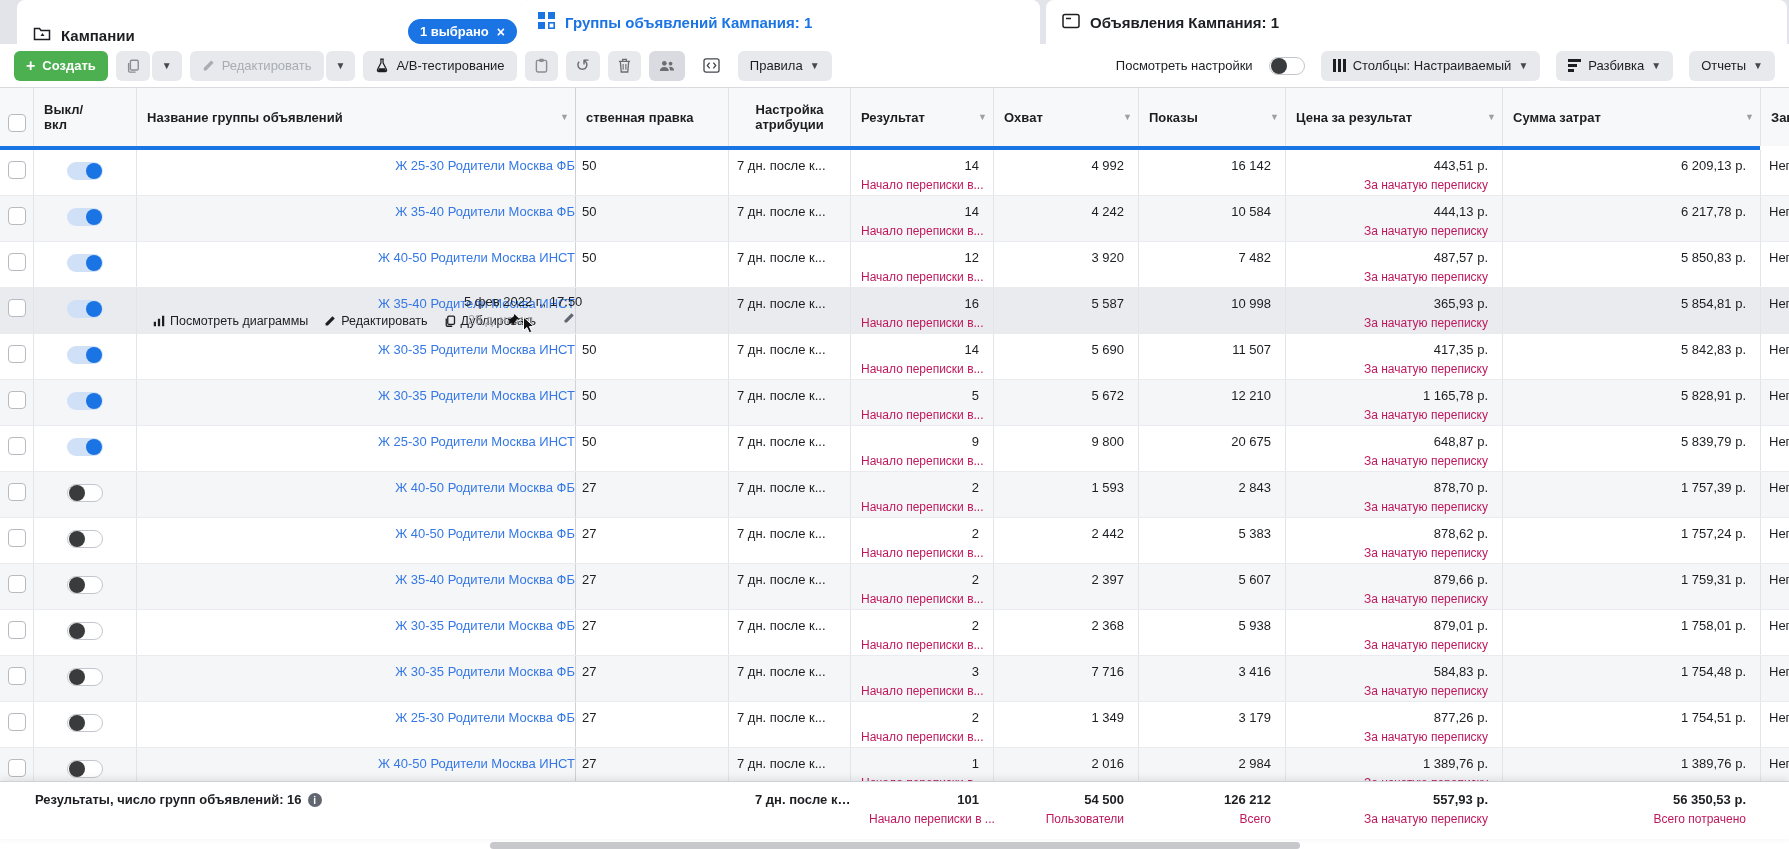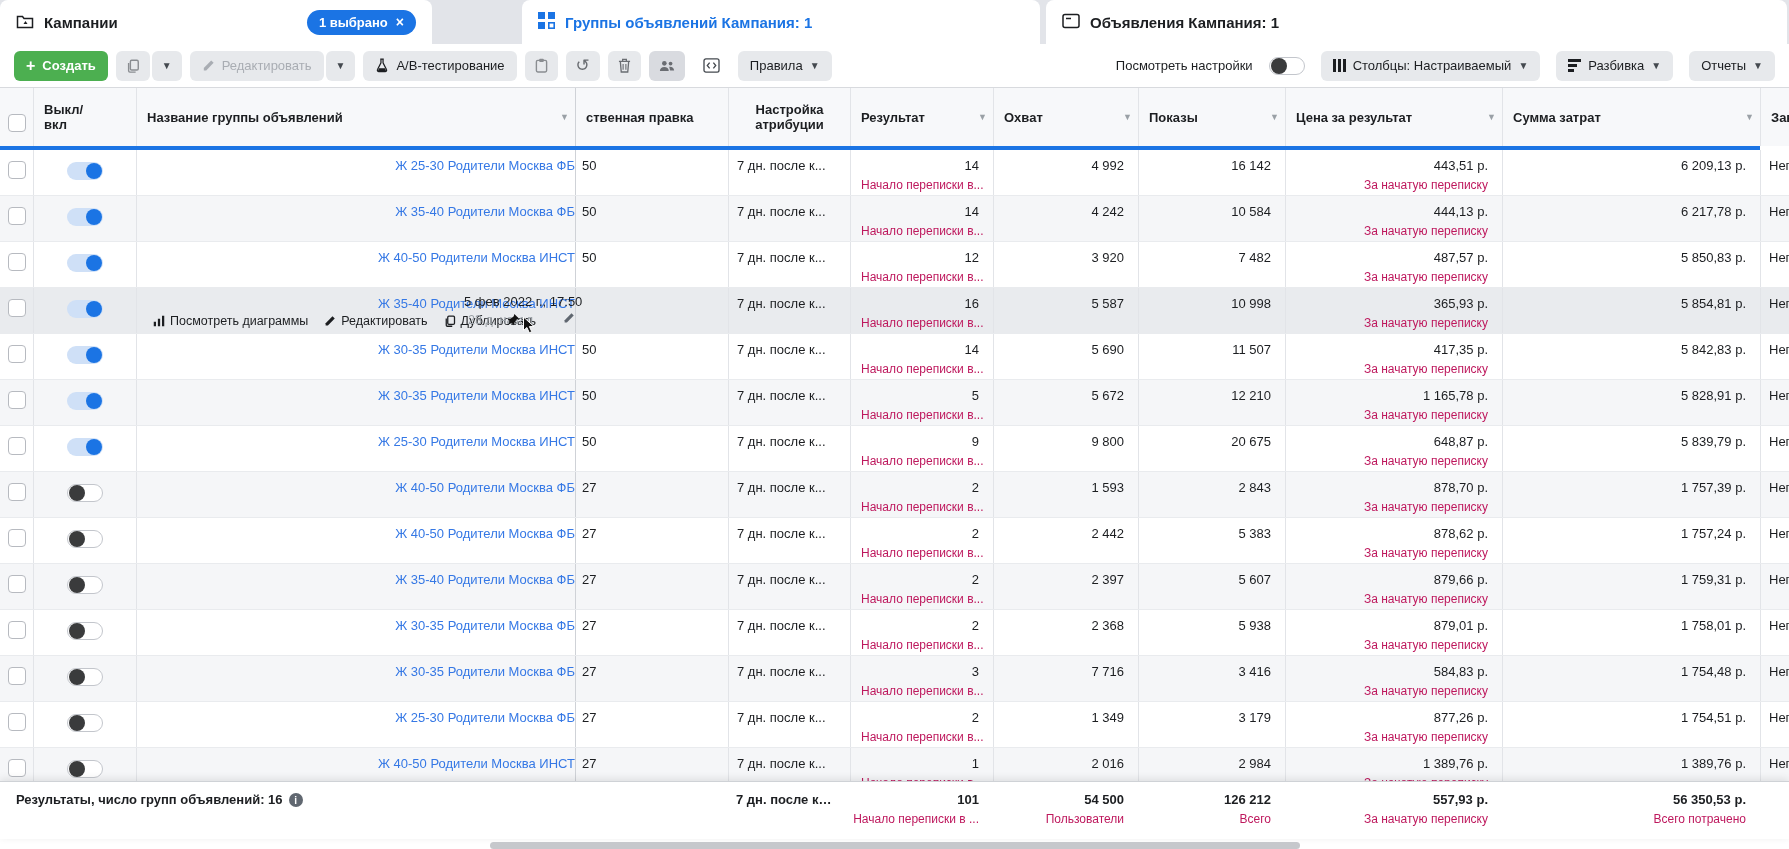--- a/index.html
+++ b/index.html
@@ -4,21 +4,21 @@
 <style>
   html,body{margin:0;padding:0;background:#fff;}
   .app{position:relative;width:1789px;height:849px;overflow:hidden;background:#fff;
        font-family:"Liberation Sans",sans-serif;font-size:13px;color:#1c1e21;}
 
   
   .tabbar{position:absolute;left:0;top:0;width:1789px;height:44px;background:#e2e4e9;}
   .tab{position:absolute;top:0;height:44px;display:flex;align-items:center;gap:10px;
        padding:0 16px;box-sizing:border-box;border-radius:8px 8px 0 0;background:#fff;cursor:pointer;}
   .tab-title{font-size:15px;font-weight:bold;white-space:nowrap;}
-  .tab-campaigns{left:0;width:432px;}
+  .tab-campaigns{left:17px;width:516px;align-items:flex-end;}
   .tab-adsets{left:522px;width:518px;}
   .tab-adsets .tab-title{color:#1b74e4;}
   .tab-ads{left:1046px;width:741px;background:#ffffff;}
   .badge{margin-left:auto;background:#1b74e4;color:#fff;font-weight:bold;font-size:13px;
          border-radius:999px;padding:5px 12px;display:flex;align-items:center;gap:8px;white-space:nowrap;}
   .badge .x{font-size:14px;line-height:1;cursor:pointer;}
 
   
   .toolbar{position:absolute;left:0;top:44px;width:1789px;height:44px;background:#fff;
            border-bottom:1px solid #d8dade;display:flex;align-items:center;gap:8px;
@@ -84,21 +84,21 @@
   .pencil-inline{margin-left:6px;vertical-align:-1px;}
   .edit-overlay{position:absolute;left:-112px;top:6px;width:230px;z-index:4;}
   .edit-overlay .date{color:#1c1e21;font-size:13px;white-space:nowrap;}
   .edit-overlay .ago{color:#9aa0a6;font-size:12.5px;margin-top:4px;padding-left:4px;white-space:nowrap;}
   .pin-glyph{position:absolute;left:42px;top:19px;}
   .cursor-glyph{position:absolute;left:58px;top:22px;}
 
   
   .tfoot{position:absolute;left:0;top:781px;width:1789px;height:58px;background:#fff;z-index:6;
          border-top:1px solid #cfd2d6;box-shadow:0 -2px 8px rgba(0,0,0,0.10);box-sizing:border-box;}
-  .tfoot .cell{padding-top:10px;box-sizing:border-box;}
+  .tfoot .cell{padding-top:10px;box-sizing:border-box;margin-left:19px;}
   .f-title{grid-column:1 / 4;padding-left:16px;font-weight:bold;display:flex;align-items:flex-start;gap:6px;}
   .f-title .inf{margin-top:1px;}
   .inf{width:14px;height:14px;border-radius:50%;background:#606770;color:#fff;font-size:10px;font-weight:bold;
        display:inline-flex;align-items:center;justify-content:center;cursor:pointer;flex:0 0 auto;}
   .f-val{font-weight:bold;text-align:right;padding-right:14px;white-space:nowrap;}
   .f-attr{font-weight:bold;padding-left:8px;white-space:nowrap;}
 
   .hscroll{position:absolute;left:490px;top:842px;width:810px;height:7px;border-radius:4px;background:#c6c8cc;z-index:7;cursor:pointer;}
 </style>
 </head>

